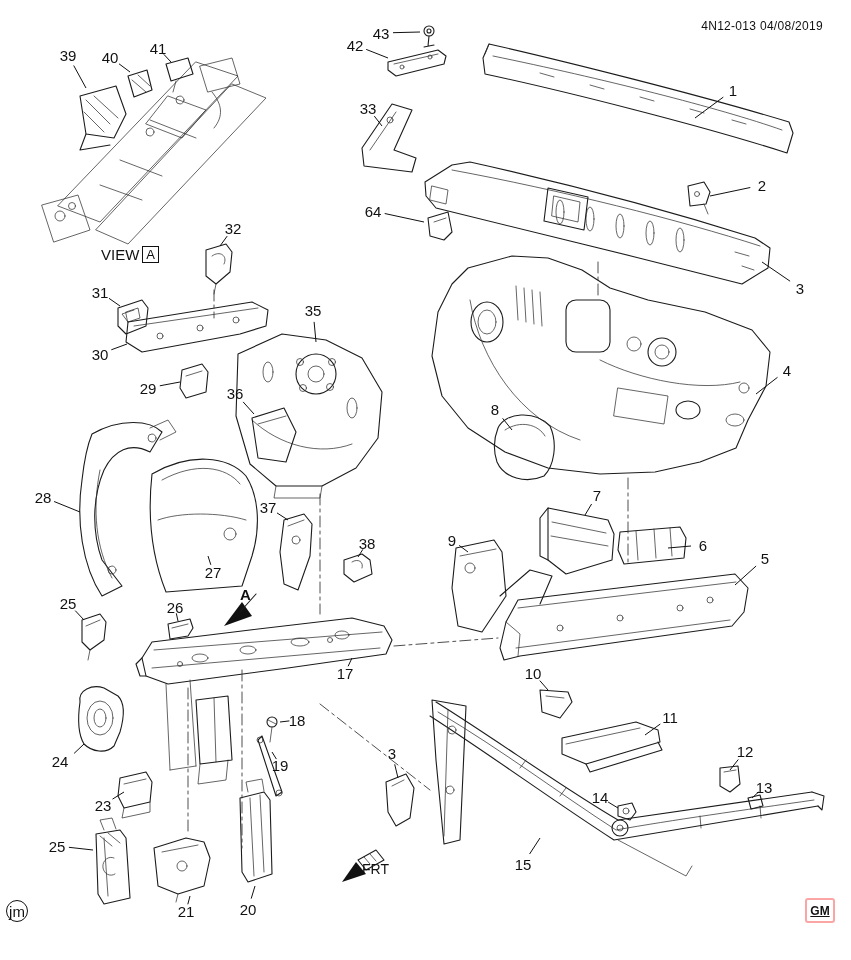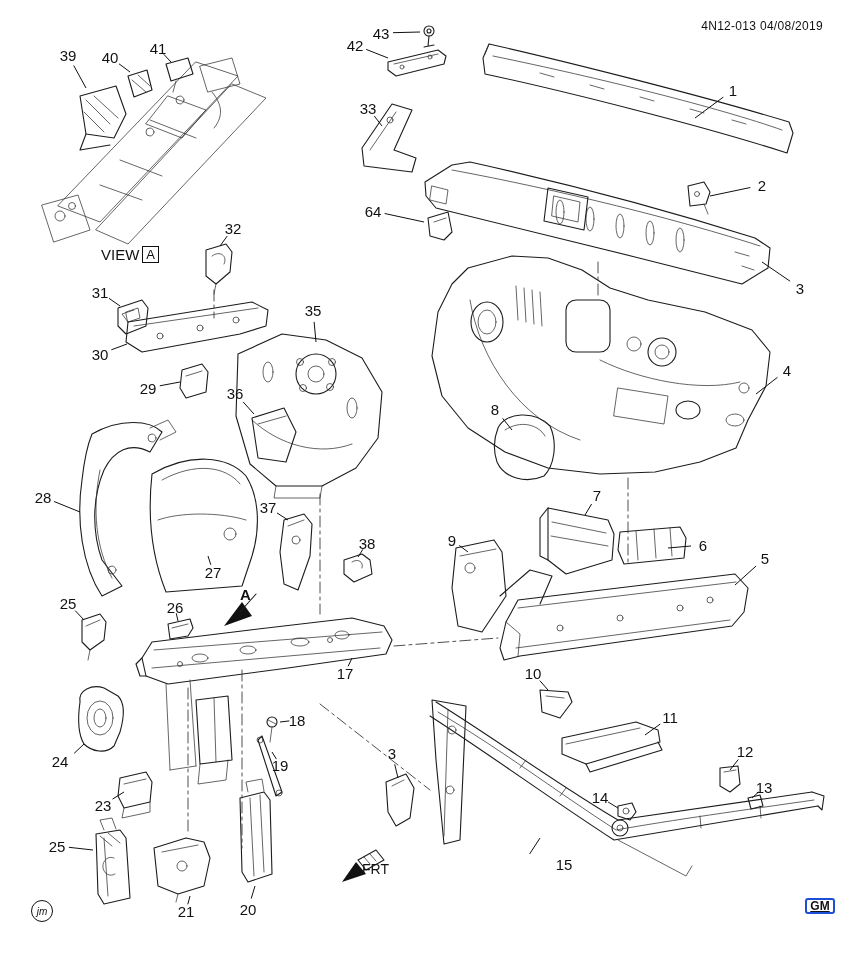--- a/index.html
+++ b/index.html
@@ -20,28 +20,28 @@
   .callout {
     position:absolute; transform:translate(-50%,-50%);
     font-size:15px; line-height:1; white-space:nowrap;
   }
   .doc-title { position:absolute; top:19px; right:28px; font-size:12px; letter-spacing:0.3px; }
   .view-label { position:absolute; left:101px; top:246px; font-size:15px; display:flex; align-items:center; gap:3px; }
   .boxed { display:inline-block; border:1.5px solid #111; padding:0 3px; font-size:13px; line-height:15px; }
   .marker-a { position:absolute; left:240px; top:586px; font-size:15px; font-weight:bold; }
   .frt-label { position:absolute; left:362px; top:861px; font-size:14px; }
   .artist {
-    position:absolute; left:31px; top:900px; width:22px; height:22px;
+    position:absolute; left:6px; top:900px; width:22px; height:22px;
     border:1.4px solid #111; border-radius:50%;
     display:flex; align-items:center; justify-content:center;
-    font-size:10px; font-style:italic;
+    font-size:15px; 
   }
   .gm-box {
-    position:absolute; right:16px; top:898px; width:30px; height:16px;
-    border:2px solid #1d4ed8; border-radius:3px;
+    position:absolute; right:16px; top:898px; width:30px; height:25px;
+    border:2px solid #fca5a5; border-radius:3px;
     display:flex; align-items:center; justify-content:center;
     font-size:12px; font-weight:bold; text-decoration:underline;
   }
 </style>
 </head>
 <body>
 
 <div class="stage">
 
   <svg class="layer art" viewBox="0 0 851 960" aria-hidden="true">
@@ -432,21 +432,21 @@
       <div class="callout" style="left: 765px; top: 558px;">5</div>
       <div class="callout" style="left: 703px; top: 545px;">6</div>
       <div class="callout" style="left: 597px; top: 495px;">7</div>
       <div class="callout" style="left: 495px; top: 409px;">8</div>
       <div class="callout" style="left: 452px; top: 540px;">9</div>
       <div class="callout" style="left: 533px; top: 673px;">10</div>
       <div class="callout" style="left: 670px; top: 717px;">11</div>
       <div class="callout" style="left: 745px; top: 751px;">12</div>
       <div class="callout" style="left: 764px; top: 787px;">13</div>
       <div class="callout" style="left: 600px; top: 797px;">14</div>
-      <div class="callout" style="left: 523px; top: 864px; margin-left: 41px;">15</div>
+      <div class="callout" style="left: 523px; top: 864px;">15</div>
       <div class="callout" style="left: 392px; top: 753px;">3</div>
       <div class="callout" style="left: 345px; top: 673px; text-align: center;">17</div>
       <div class="callout" style="left: 297px; top: 720px;">18</div>
       <div class="callout" style="left: 280px; top: 765px;">19</div>
       <div class="callout" style="left: 248px; top: 909px;">20</div>
       <div class="callout" style="left: 186px; top: 911px;">21</div>
       <div class="callout" style="left: 57px; top: 846px;">25</div>
       <div class="callout" style="left: 103px; top: 805px;">23</div>
       <div class="callout" style="left: 60px; top: 761px;">24</div>
       <div class="callout" style="left: 68px; top: 603px;">25</div>

